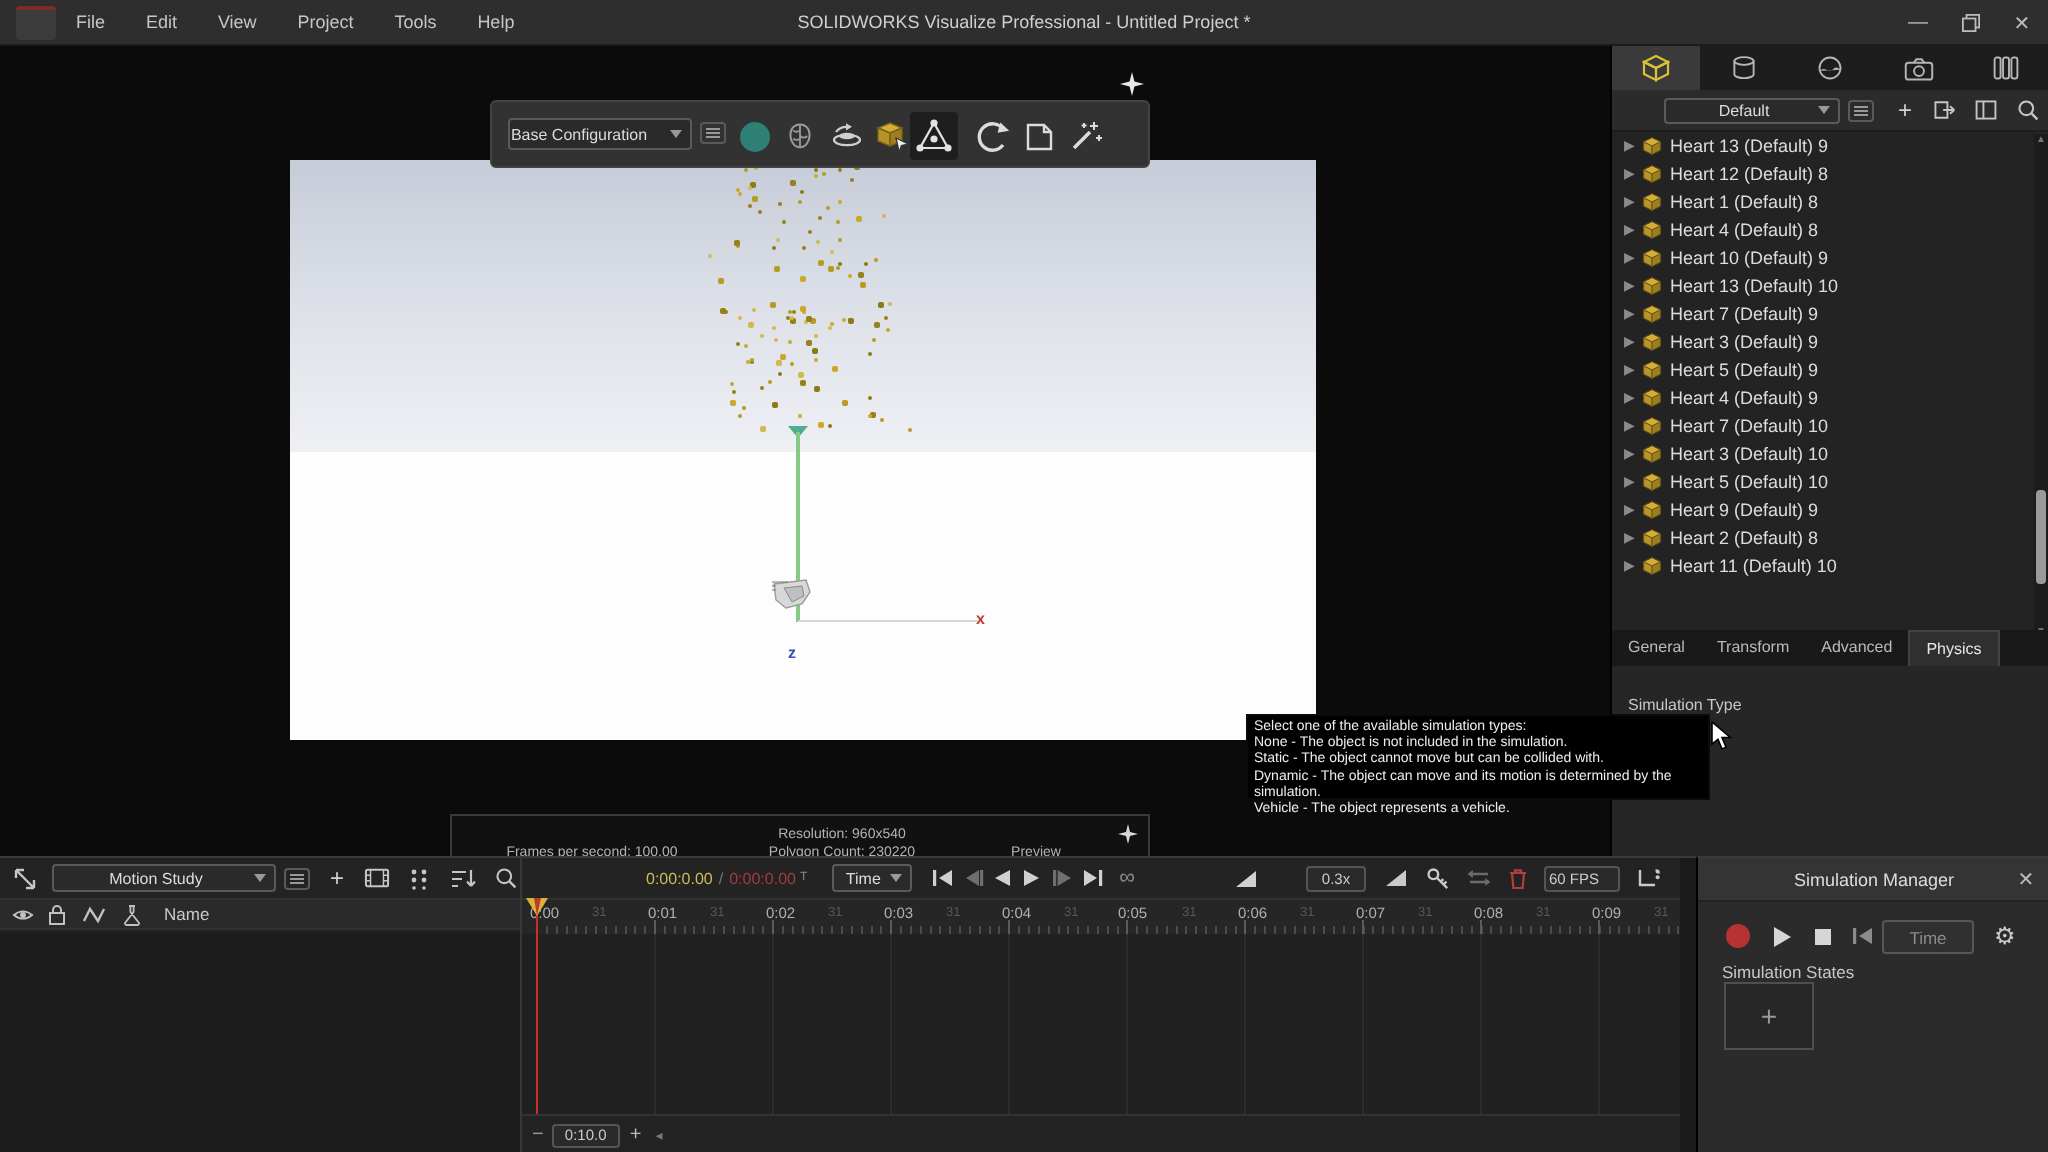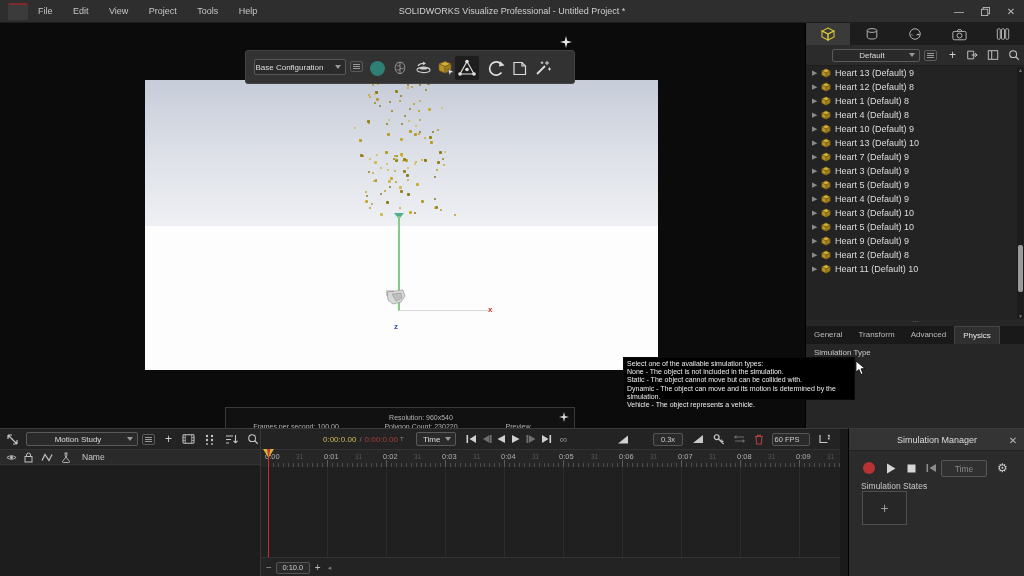--- a/index.html
+++ b/index.html
@@ -43,21 +43,21 @@
   .ptab.sel{background:#3a3a3a;}
   #rtools{left:0;top:22px;width:219px;height:21px;background:#2b2b2b;display:flex;align-items:center;border-bottom:1px solid #1d1d1d;}
   #tree{left:0;top:43px;width:212px;height:254px;background:#232323;overflow:hidden;}
   .tree-row{height:14px;display:flex;align-items:center;font-size:9px;color:#ddd;padding-left:6px;}
   .tree-row .arr{color:#8a8a8a;font-size:7px;width:9px;}
   .tree-row .ticon{width:14px;display:flex;}
   #vscroll{left:211px;top:44px;width:7px;height:252px;background:#1c1c1c;}
   #vthumb{left:1px;top:178px;width:5px;height:47px;background:#9a9a9a;border-radius:2px;position:absolute;}
   .scroll-arr{position:absolute;left:0;width:7px;text-align:center;font-size:5px;color:#777;}
   #splitter{left:0;top:297px;width:219px;height:6px;text-align:center;font-size:7px;color:#6a6a6a;line-height:4px;}
-  #proptabs{left:0;top:303px;width:219px;height:18px;background:#191919;display:flex;align-items:flex-end;}
+  #proptabs{left:0;top:292px;width:219px;height:18px;background:#191919;display:flex;align-items:flex-end;}
   .proptab{font-size:8px;color:#bbb;padding:3px 8px 4px;height:18px;display:flex;align-items:center;}
   .proptab.sel{background:#2f2f2f;color:#e8e8e8;border:1px solid #444;border-bottom:none;}
   #simtype-label{left:8px;top:325px;font-size:8px;color:#c8c8c8;}
   #simtype-dd{left:6px;top:334px;width:207px;height:15px;font-size:8.5px;}
   
   #tooltip{left:623px;top:357px;width:232px;height:43px;background:#000;border:1px solid #0a0a0a;color:#eee;font-size:7px;line-height:8.2px;padding:2px 3px;z-index:60;}
   #cursor{left:855px;top:361px;z-index:70;}
   
   #bl-panel{left:0;top:428px;width:260px;height:148px;background:#232323;border-top:1px solid #3a3a3a;}
   #bl-tools{left:0;top:0;width:260px;height:20px;display:flex;align-items:center;}
@@ -522,20 +522,31 @@
         </div>
         <div class="tree-row">
           <span class="arr">▶</span>
           <span class="ticon">
             <svg width="10" height="10" viewBox="0 0 12 12">
               <polygon points="6,1 11,3.5 6,6 1,3.5" fill="#d4af37" stroke="#6e5a12" stroke-width="0.6"></polygon>
               <polygon points="1,3.5 6,6 6,11 1,8.5" fill="#b8932a" stroke="#6e5a12" stroke-width="0.6"></polygon>
               <polygon points="11,3.5 6,6 6,11 11,8.5" fill="#9e7e1f" stroke="#6e5a12" stroke-width="0.6"></polygon>
             </svg>
           </span>
+          <span>Heart 7 (Default) 10</span>
+        </div>
+        <div class="tree-row">
+          <span class="arr">▶</span>
+          <span class="ticon">
+            <svg width="10" height="10" viewBox="0 0 12 12">
+              <polygon points="6,1 11,3.5 6,6 1,3.5" fill="#d4af37" stroke="#6e5a12" stroke-width="0.6"></polygon>
+              <polygon points="1,3.5 6,6 6,11 1,8.5" fill="#b8932a" stroke="#6e5a12" stroke-width="0.6"></polygon>
+              <polygon points="11,3.5 6,6 6,11 11,8.5" fill="#9e7e1f" stroke="#6e5a12" stroke-width="0.6"></polygon>
+            </svg>
+          </span>
           <span>Heart 3 (Default) 10</span>
         </div>
         <div class="tree-row">
           <span class="arr">▶</span>
           <span class="ticon">
             <svg width="10" height="10" viewBox="0 0 12 12">
               <polygon points="6,1 11,3.5 6,6 1,3.5" fill="#d4af37" stroke="#6e5a12" stroke-width="0.6"></polygon>
               <polygon points="1,3.5 6,6 6,11 1,8.5" fill="#b8932a" stroke="#6e5a12" stroke-width="0.6"></polygon>
               <polygon points="11,3.5 6,6 6,11 11,8.5" fill="#9e7e1f" stroke="#6e5a12" stroke-width="0.6"></polygon>
             </svg>

